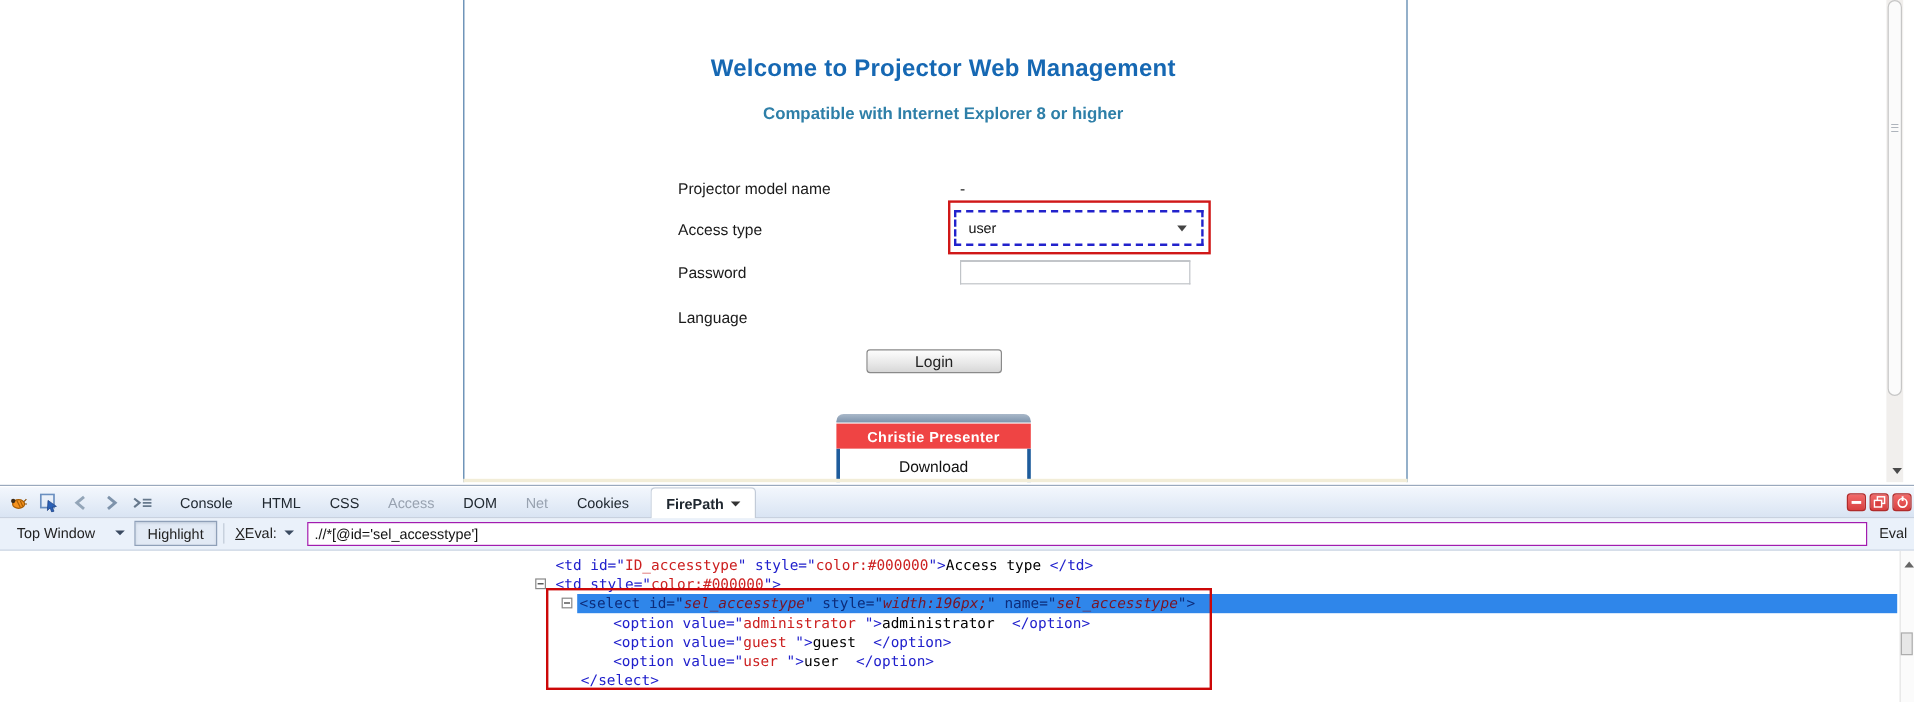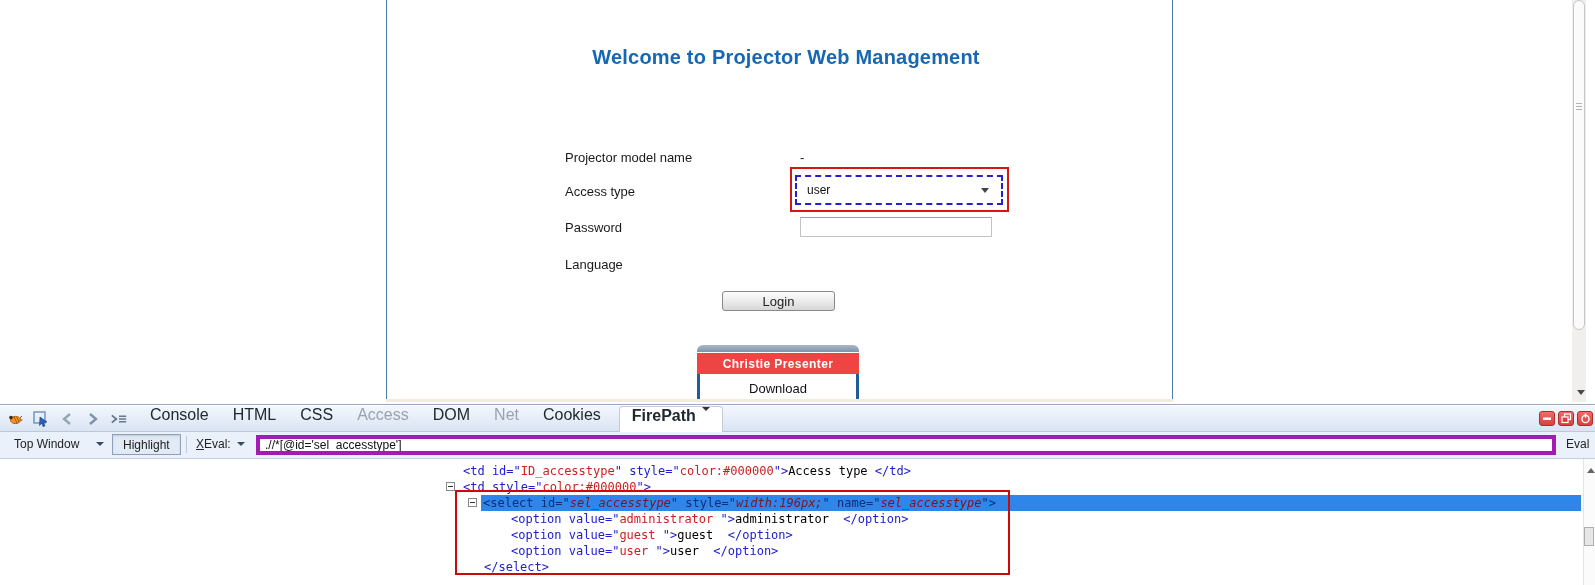--- a/index.html
+++ b/index.html
@@ -33,35 +33,35 @@
   #pg-sb-thumb { left:1573px; top:0; width:12px; height:330px; background:#FBFBFB; border:1px solid #C6C6C6; border-radius:6px; }
   #pg-sb-grip  { left:1576px; top:103px; width:6px; height:8px; background:repeating-linear-gradient(to bottom,#AEB4BC 0 1px,transparent 1px 3px); }
   #pg-sb-down  { left:1577px; top:390px; width:0; height:0; border-left:4px solid transparent; border-right:4px solid transparent; border-top:5px solid #4A4A4A; }
 
   
   #fb-splitter { left:0; top:402px; width:1595px; height:3px; background:#fff; border-bottom:1px solid #9AA9BD; }
   #fb-toolbar { left:0; top:406px; width:1595px; height:26px; background:linear-gradient(#F3F7FD,#D9E4F3); border-bottom:1px solid #BCC7D8; }
   #fb-icons { left:6px; top:406px; height:26px; display:flex; align-items:center; gap:8px; }
   .fb-iconbtn { width:18px; height:18px; display:flex; align-items:center; justify-content:center; cursor:pointer; }
   #fb-tabs { left:138px; top:406px; height:26px; display:flex; align-items:stretch; }
-  .fb-tab { display:flex; align-items:flex-start; padding:0 12px; font-size:16px; color:#202830; cursor:pointer; }
+  .fb-tab { display:flex; align-items:center; padding:0 12px; font-size:12px; color:#202830; cursor:pointer; }
   .fb-tab.disabled { color:#98A2B0; }
   .fb-tab.active { background:#fff; border:1px solid #C2CBD8; border-bottom:none; border-radius:4px 4px 0 0; font-weight:bold; margin-left:6px; }
   .tab-caret { width:0; height:0; border-left:4px solid transparent; border-right:4px solid transparent; border-top:4px solid #333; margin-left:6px; }
   #fb-winbtns { top:411px; left:1539px; display:flex; gap:3px; }
   .fb-winbtn { width:16px; height:15px; border:1px solid #B02B2B; border-radius:3px; background:linear-gradient(#F26B6B,#D84040); display:flex; align-items:center; justify-content:center; cursor:pointer; }
 
   #fp-bar { left:0; top:432px; width:1595px; height:27px; background:#EAF1FA; border-bottom:1px solid #C4CFDE; }
   #fp-context { left:14px; top:437px; font-size:12px; color:#222; display:flex; align-items:center; gap:17px; cursor:pointer; }
   .sm-caret { width:0; height:0; border-left:4px solid transparent; border-right:4px solid transparent; border-top:4px solid #3A4A60; }
   #fp-highlight { left:112px; top:434px; height:21px; padding:3px 10px 0 10px; font-size:12px; color:#222; border:1px solid #8FA0B8; background:#E2EAF5; box-shadow:inset 0 1px 2px rgba(90,110,140,.25); cursor:pointer; }
   #fp-sep { left:186px; top:436px; width:1px; height:17px; background:#C0CAD8; }
   #fp-mode { left:196px; top:437px; font-size:12px; color:#222; display:flex; align-items:center; gap:6px; cursor:pointer; }
   #fp-mode u { text-decoration:underline; }
-  #fp-xpath { left:256px; top:435px; width:1300px; height:20px; border:4px solid #a21caf; background:#fff; font-size:12px; color:#111; padding-left:5px; font-family:"Liberation Sans",sans-serif; }
+  #fp-xpath { left:256px; top:435px; width:1300px; height:20px; border:1px solid #a21caf; background:#fff; font-size:12px; color:#111; padding-left:5px; font-family:"Liberation Sans",sans-serif; }
   #fp-eval { left:1566px; top:437px; font-size:12px; color:#222; cursor:pointer; }
 
   
   #code-panel { left:0; top:459px; width:1595px; height:126px; background:#fff; font-family:"DejaVu Sans Mono",monospace; font-size:12px; }
   .code-line { position:absolute; height:16px; line-height:16px; white-space:pre; cursor:default; }
   .tok-b { color:#2020CC; } .tok-r { color:#CC2020; } .tok-k { color:#000; }
   .code-line.hl { background:#2F86EA; }
   .code-line.hl .tok-b { color:#0D2C7A; } .code-line.hl .tok-r { color:#7A1425;font-style:italic; }
   .collapse-box { position:absolute; width:9px; height:9px; border:1px solid #888; background:#fff; cursor:pointer; }
   .collapse-box::after { content:""; position:absolute; left:1px; top:3px; width:5px; height:1px; background:#333; }
@@ -72,20 +72,21 @@
 </style>
 </head>
 <body>
 
 <div id="stage">
 
   <div class="abs" id="page-col-left"></div>
   <div class="abs" id="page-col-right"></div>
 
   <div class="abs" id="page-title">Welcome to Projector Web Management</div>
+  <div class="abs" id="page-subtitle">Compatible with Internet Explorer 8 or higher</div>
 
   <div class="abs form-label" style="left:565px; top:150px;">Projector model name</div>
   <div class="abs form-value" style="left:800px; top:150px;">-</div>
 
   <div class="abs form-label" style="left:565px; top:184px;">Access type</div>
   <div class="abs sel-box" id="access-select">
     <span>user</span>
     <span class="sel-arrow"></span>
   </div>
   <div class="abs" id="firepath-dashed"></div>

